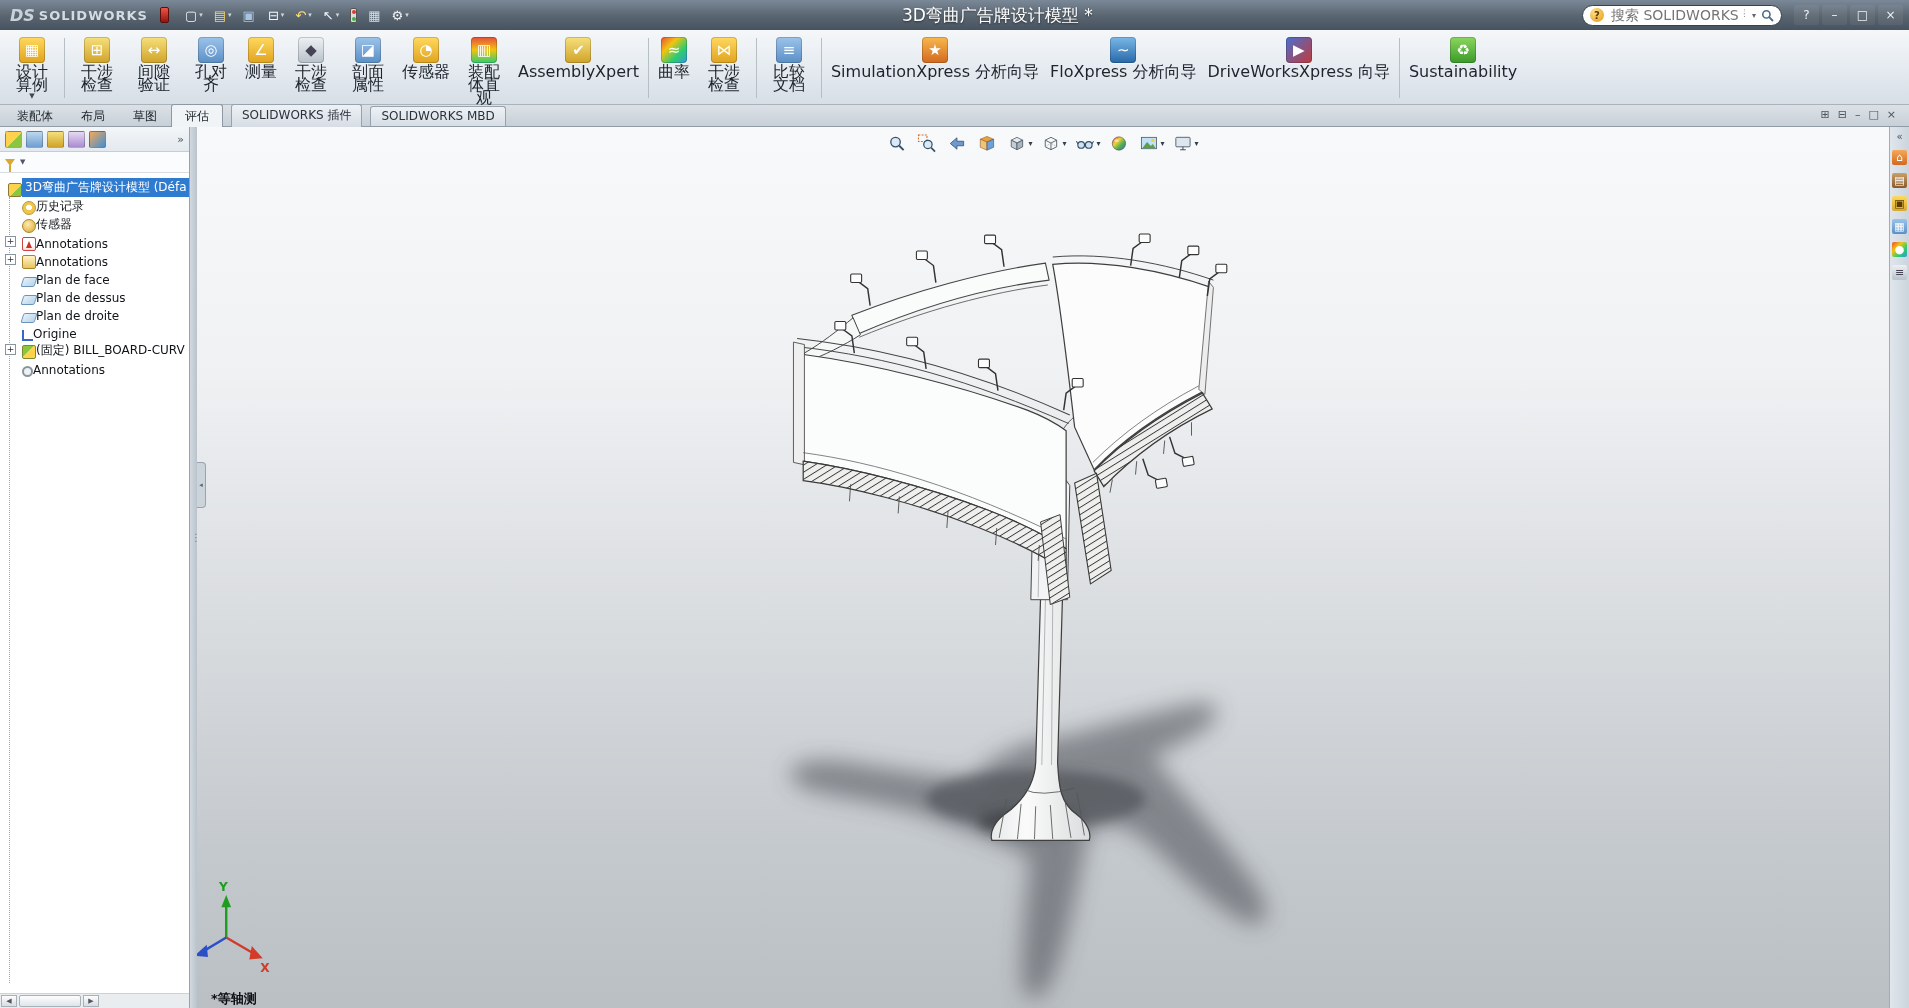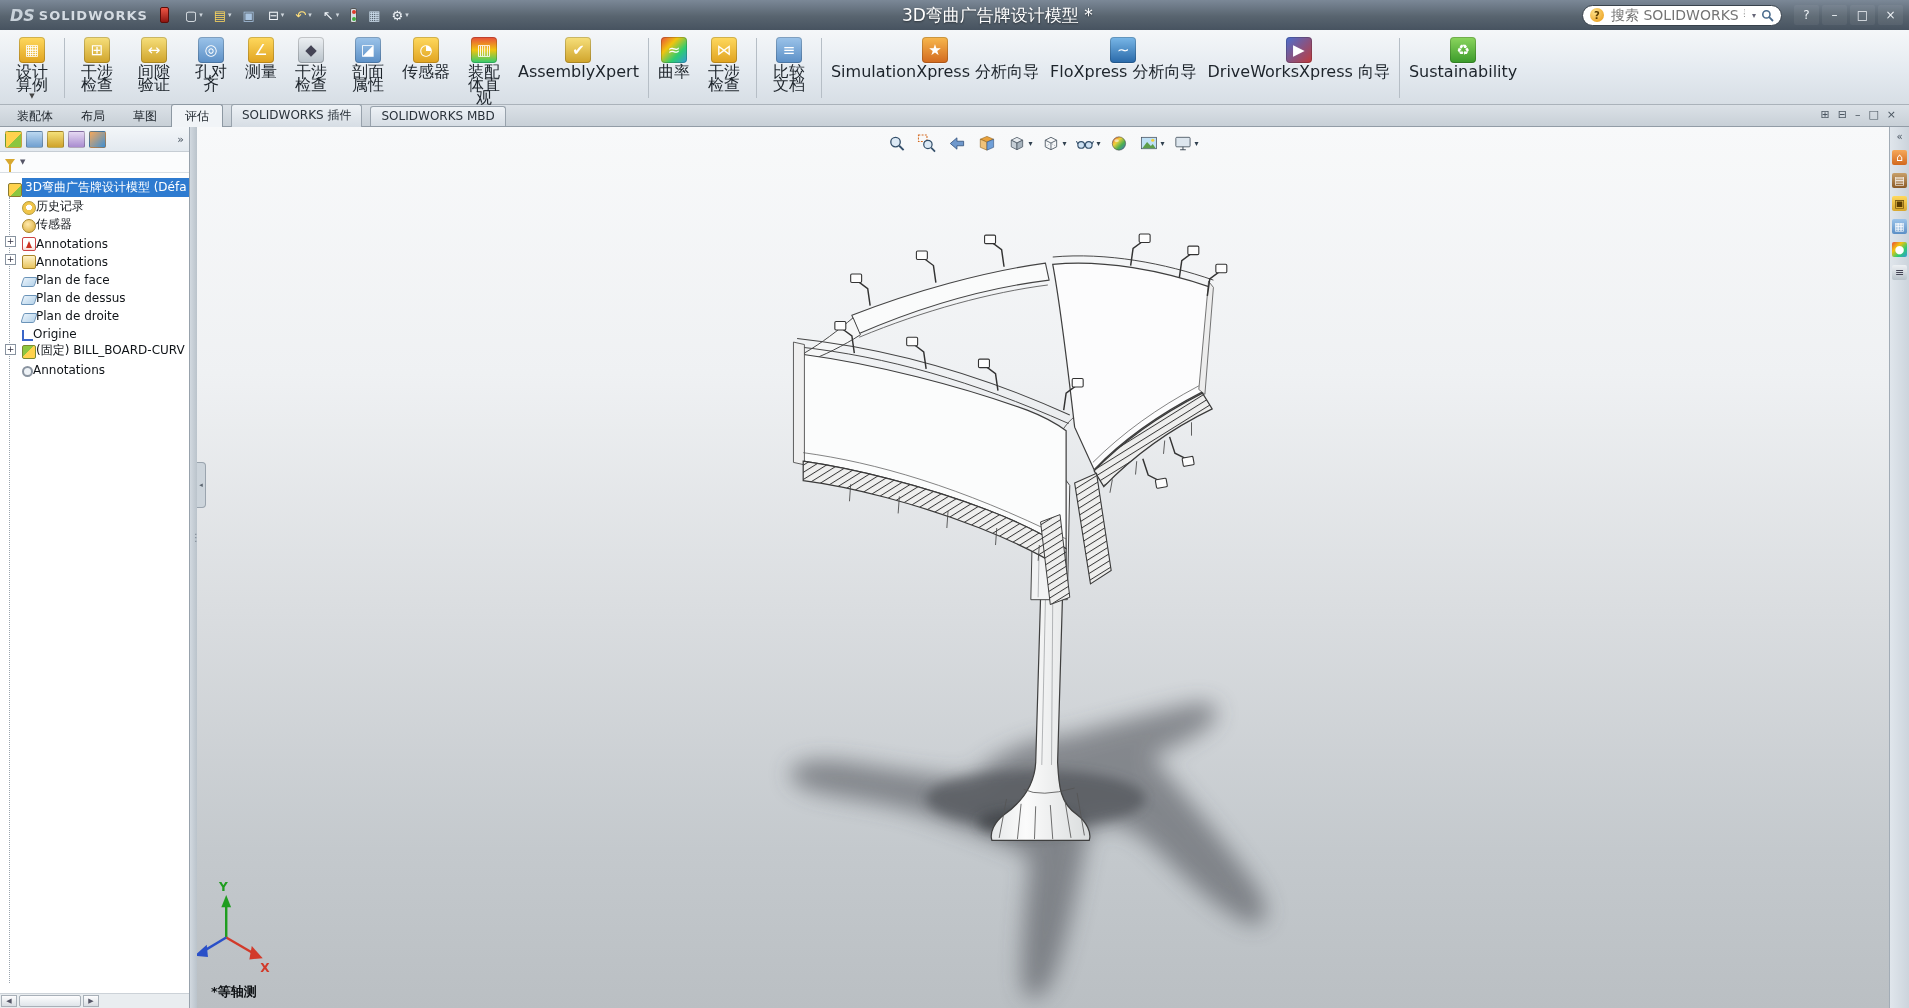--- a/index.html
+++ b/index.html
@@ -125,21 +125,21 @@
 
   
   .viewport{flex:1;position:relative;overflow:hidden;
       background:linear-gradient(180deg,#f8f9fa 0%,#eff1f3 28%,#dadde0 55%,#c4c9cd 82%,#babfc3 100%);}
   .model-svg{position:absolute;inset:0;width:100%;height:100%;display:block;}
   .view-toolbar{position:absolute;top:5px;left:50%;transform:translateX(-50%);
       display:flex;align-items:center;gap:9px;padding:2px 10px;}
   .vbtn{display:flex;align-items:center;gap:2px;}
   .vbtn svg{width:19px;height:19px;display:block;}
   .vbtn .caret{font-size:8px;color:#30404f;}
-  .status-label{position:absolute;left:14px;bottom:7px;font-weight:bold;font-size:13px;color:#0c0f12;}
+  .status-label{position:absolute;left:14px;bottom:0;font-weight:bold;font-size:13px;color:#0c0f12;}
   .collapse-handle{position:absolute;left:0;top:38%;width:9px;height:46px;background:#ccd4db;
       border:1px solid #9aa4ae;border-left:none;border-radius:0 4px 4px 0;
       display:flex;align-items:center;justify-content:center;font-size:7px;color:#5a646e;}
 
   
   .right-strip{width:20px;background:linear-gradient(90deg,#e0e6ec,#ccd4dc);border-left:1px solid #a2acb6;
       display:flex;flex-direction:column;align-items:center;padding-top:4px;gap:8px;flex:none;}
   .rs-collapse{font-size:10px;color:#44505c;}
   .rs-icon{width:15px;height:15px;font-size:11px;line-height:15px;text-align:center;border-radius:2px;color:#fff;}
   .rs-home{background:linear-gradient(#f6a85a,#d2691e);}

